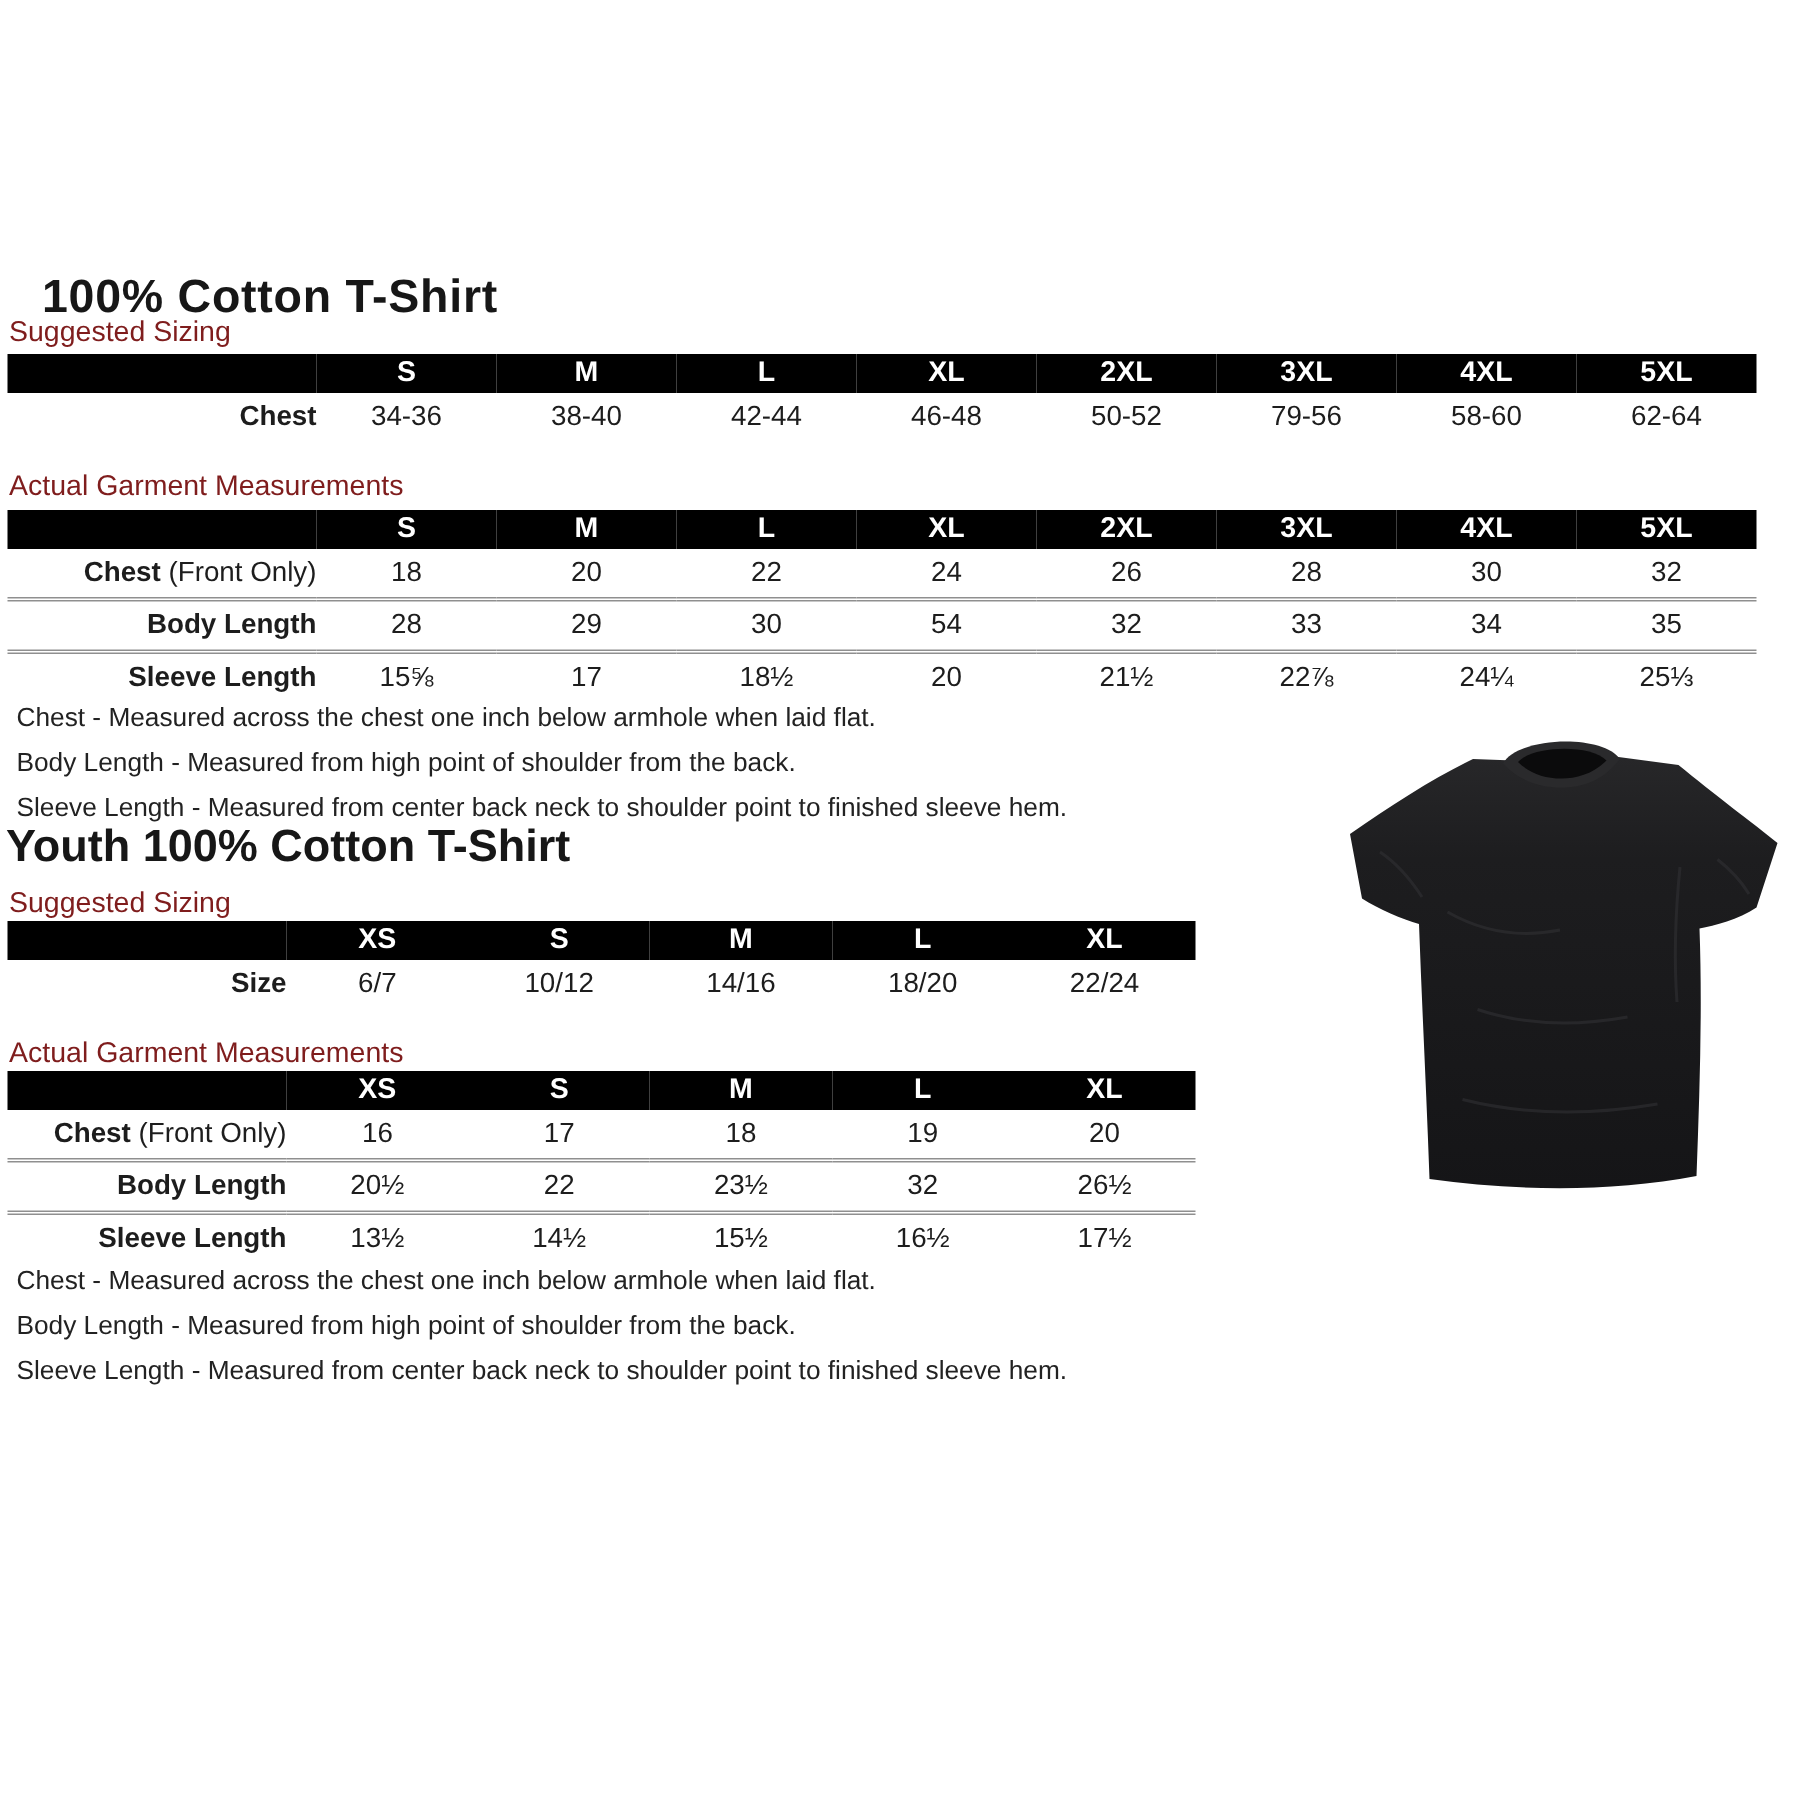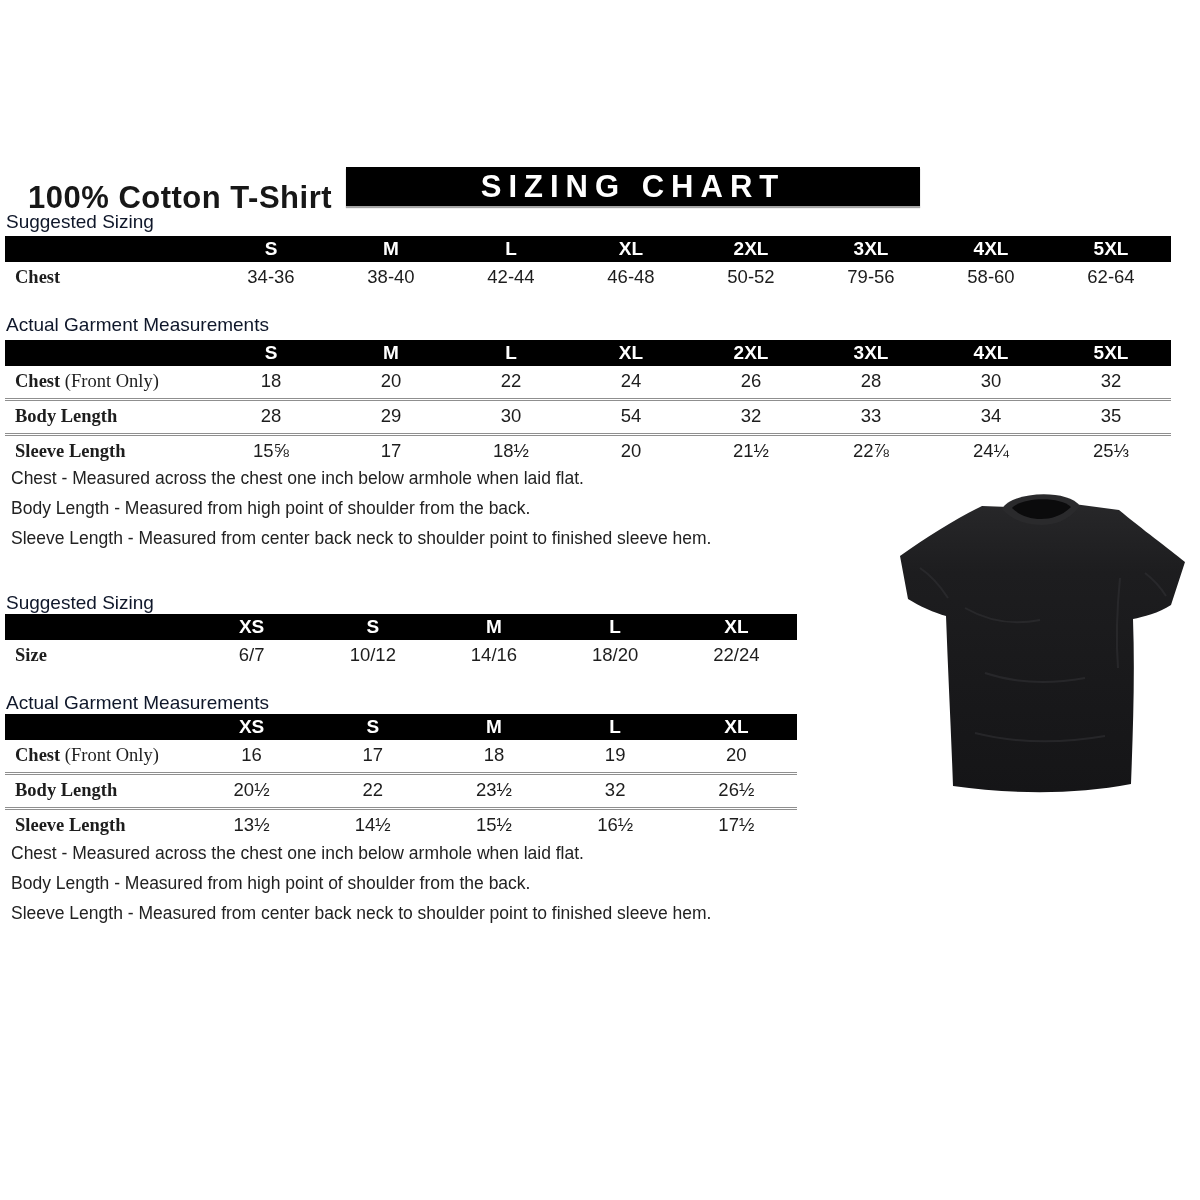--- a/index.html
+++ b/index.html
@@ -19,37 +19,37 @@
     position:absolute; left:12px; top:164px; margin:16px;
     font-size:31px; font-weight:700; color:#171717; letter-spacing:0.5px;
   }
   .banner{
     position:absolute; left:346px; top:167px; width:574px; height:39px;
     background:var(--banner-bg); color:var(--banner-fg);
     display:flex; align-items:center; justify-content:center;
     font-size:31px; font-weight:700; letter-spacing:7px;
     box-shadow:0 2px 1px rgba(0,0,0,0.35);
   }
-  .section-label{ position:absolute; font-size:19px; color:#0f172a; }
+  .section-label{ position:absolute; font-size:19px; color:#7f1d1d; }
   .youth-title{
     position:absolute; left:4px; top:548px; margin:0;
     font-size:30px; font-weight:700; color:#171717;
   }
   table.size-table{
     position:absolute; border-collapse:collapse; table-layout:fixed;
     font-family:"Liberation Sans","DejaVu Sans",sans-serif;
   }
   .size-table thead th{
     background:var(--head-bg); color:var(--head-fg);
     font-size:19px; font-weight:700; height:26px; padding:0; text-align:center;
   }
   .size-table tbody td{
     text-align:center; font-size:18.5px; color:#1d1d1d; padding:4px 0 6px 0;
   }
-  .size-table tbody td.rowlabel{ text-align:left; padding-left:10px; font-weight:700;font-family:Liberation Serif, serif; }
+  .size-table tbody td.rowlabel{ text-align:right; padding-left:10px; font-weight:700; }
   .size-table tbody td.rowlabel .sfx{ font-weight:400;margin-top:24px; }
   .size-table.actual tbody tr:not(:first-child) td{ border-top:3px double var(--sep); }
   #adult-suggested-table, #adult-actual-table{ left:5px; width:1166px; }
   #adult-suggested-table .labelcol, #adult-actual-table .labelcol{ width:206px; }
   #youth-suggested-table, #youth-actual-table{ left:5px; width:792px; }
   #youth-suggested-table .labelcol, #youth-actual-table .labelcol{ width:186px; }
   #adult-suggested-table{ top:236px; }
   #adult-actual-table{ top:340px; }
   #youth-suggested-table{ top:614px; }
   #youth-actual-table{ top:714px; }
@@ -59,23 +59,20 @@
   #youth-notes{ top:838px; }
   .tee-wrap{ position:absolute; left:890px; top:458px; width:306px; height:348px; }
 </style>
 </head>
 <body>
 
 <div class="sheet">
 
   <h1 class="adult-title">100% Cotton T-Shirt</h1>
 
-  <div class="banner">
-    <span>SIZING CHART</span>
-  </div>
 
   <div class="section-label" style="left:6px; top:211px;">Suggested Sizing</div>
 
   <table class="size-table suggested" id="adult-suggested-table">
       <thead>
         <tr>
           <th class="labelcol"></th>
           <th>S</th>
           <th>M</th>
           <th>L</th>
@@ -153,20 +150,21 @@
         </tr>
       </tbody>
     </table>
 
   <div class="notes" id="adult-notes">
       <div class="note-line">Chest - Measured across the chest one inch below armhole when laid flat.</div>
       <div class="note-line">Body Length - Measured from high point of shoulder from the back.</div>
       <div class="note-line">Sleeve Length - Measured from center back neck to shoulder point to finished sleeve hem.</div>
     </div>
 
+  <h2 class="youth-title">Youth 100% Cotton T-Shirt</h2>
 
   <div class="section-label" style="left:6px; top:592px;">Suggested Sizing</div>
 
   <table class="size-table suggested" id="youth-suggested-table">
       <thead>
         <tr>
           <th class="labelcol"></th>
           <th>XS</th>
           <th>S</th>
           <th>M</th>

